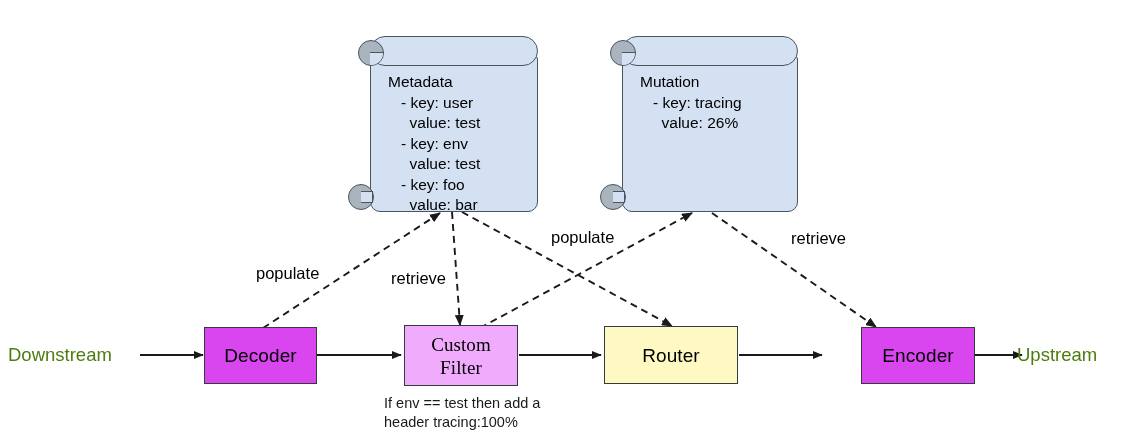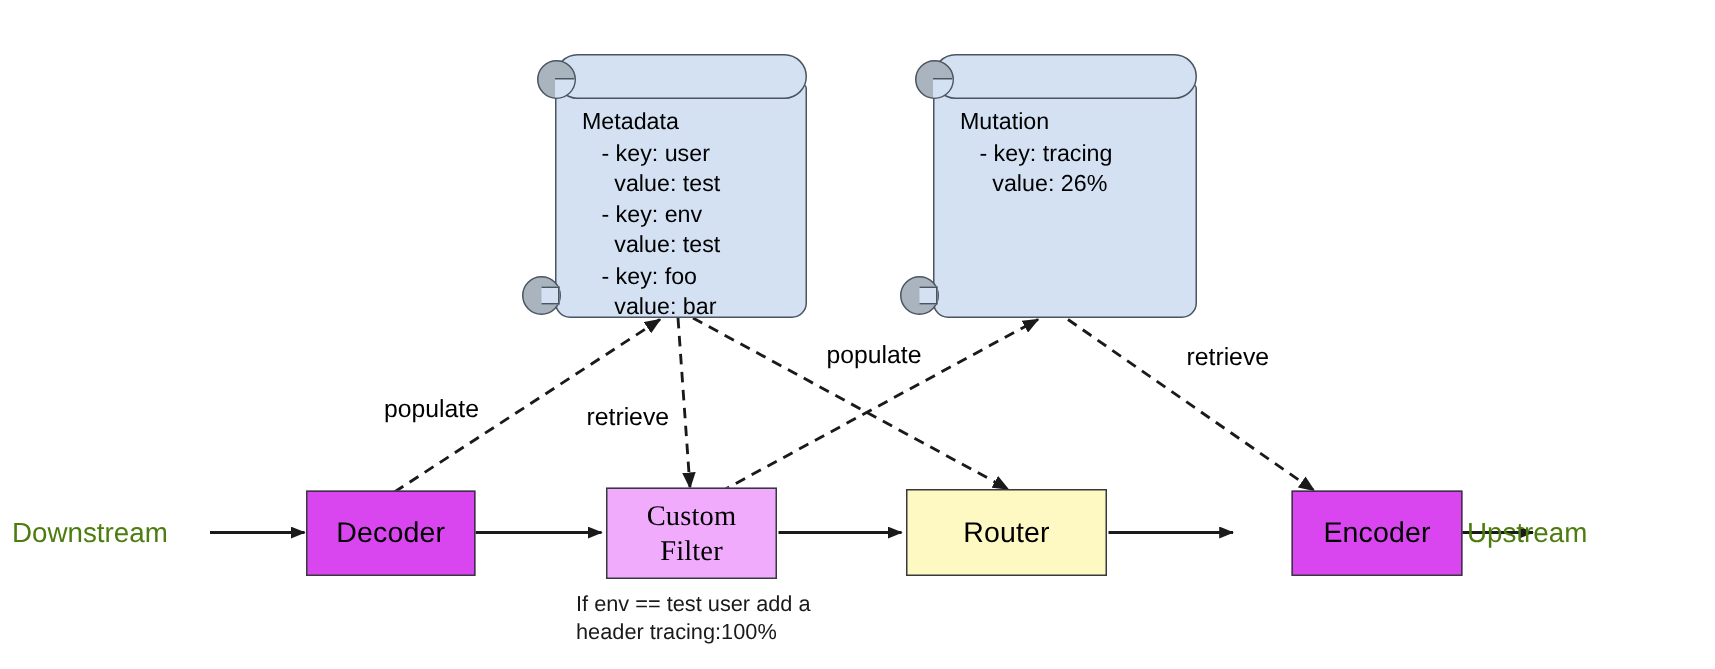--- a/index.html
+++ b/index.html
@@ -200,21 +200,21 @@
     <div class="scroll-body"></div>
     <div class="scroll-banner" style="width:176px;"></div>
     <div class="scroll-curl-top"></div>
     <div class="scroll-curl-bottom" style="top:148px;"></div>
     <div class="scroll-text">Mutation
    - key: tracing
      value: 26%</div>
   </div>
 
   <div class="endpoint-label" style="left:8px; top:344px;">Downstream</div>
-  <div class="endpoint-label" style="left:978px; top:344px;">Upstream</div>
+  <div class="endpoint-label" style="left:1017px; top:344px;">Upstream</div>
 
   <div class="node node-pink" style="left:204px; top:327px; width:113px; height:57px;">
     <span>Decoder</span>
   </div>
 
   <div class="node node-green" style="left:404px; top:325px; width:114px; height:61px; white-space:pre;">
     <span>Custom
 Filter</span>
   </div>
 
@@ -224,16 +224,16 @@
 
   <div class="node node-pink" style="left:825px; top:327px; width:114px; height:57px;margin-left:36px;">
     <span>Encoder</span>
   </div>
 
   <div class="edge-label" style="left:256px; top:263px;">populate</div>
   <div class="edge-label" style="left:391px; top:268px;">retrieve</div>
   <div class="edge-label" style="left:551px; top:227px;">populate</div>
   <div class="edge-label" style="left:791px; top:228px;">retrieve</div>
 
-  <div class="caption" style="left:384px; top:394px;">If env == test user add a
+  <div class="caption" style="left:384px; top:394px;">If env == test then add a
 header tracing:100%</div>
 
 </div>
 
 </body></html>

